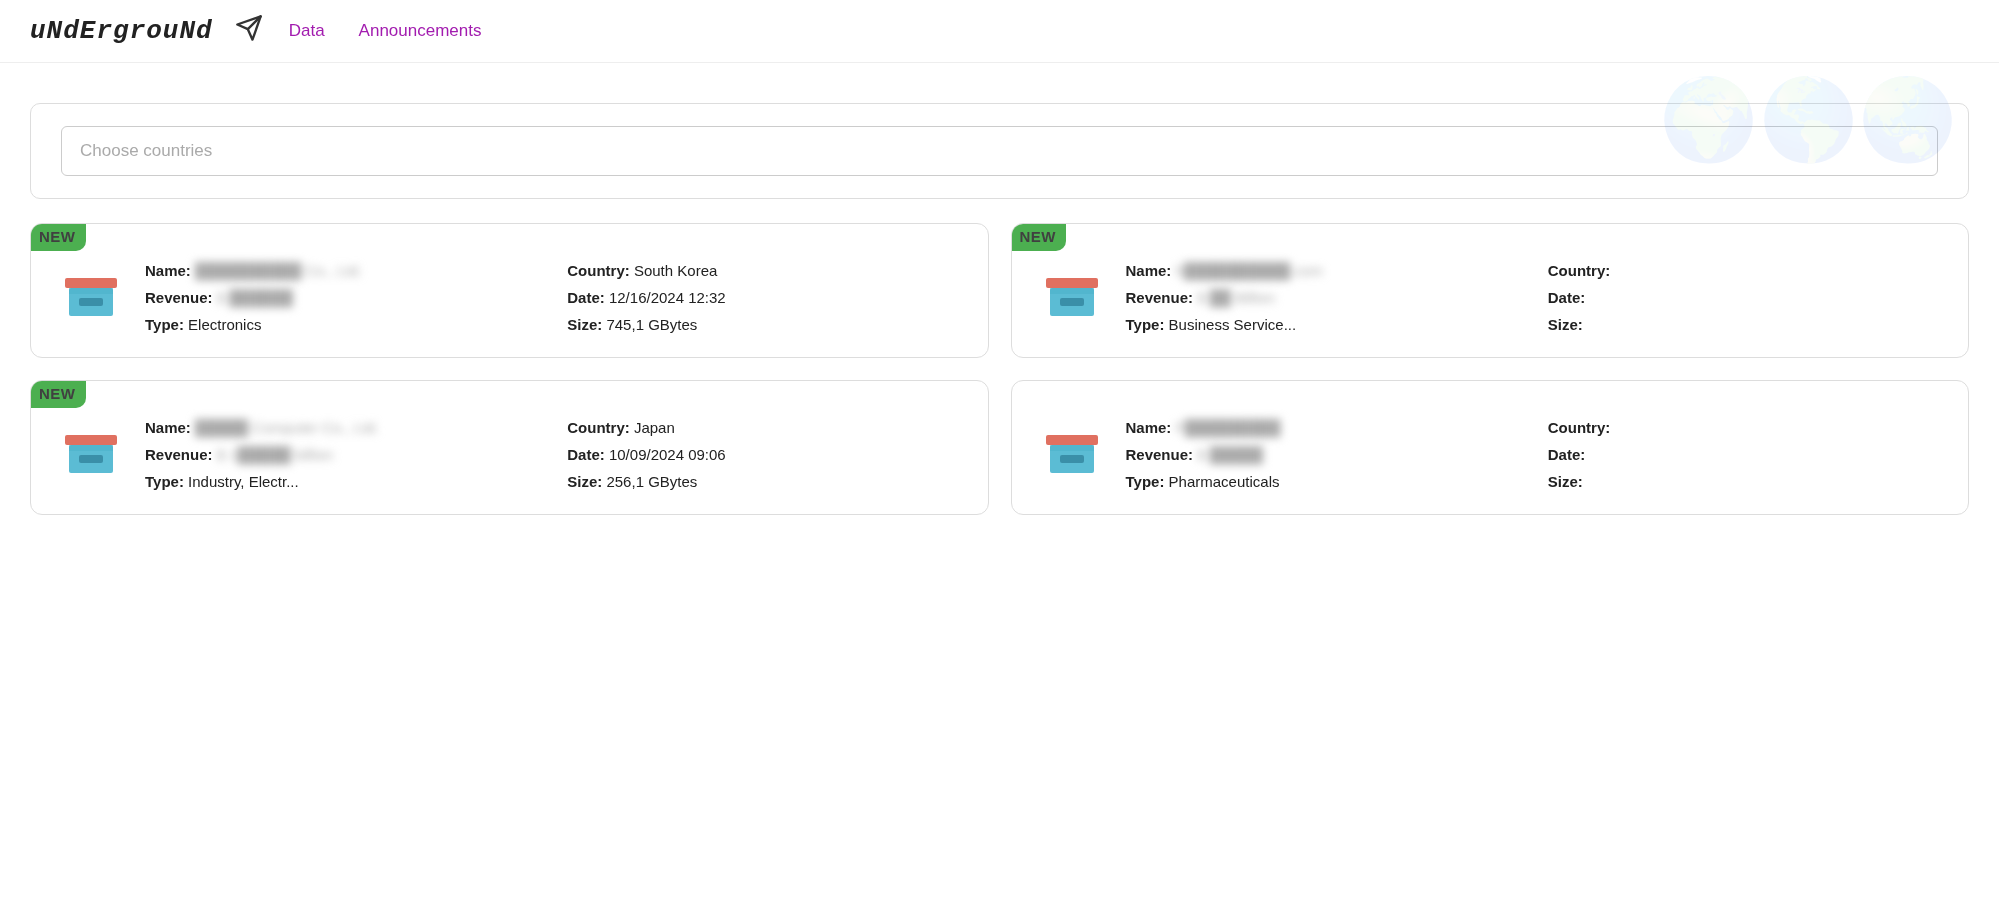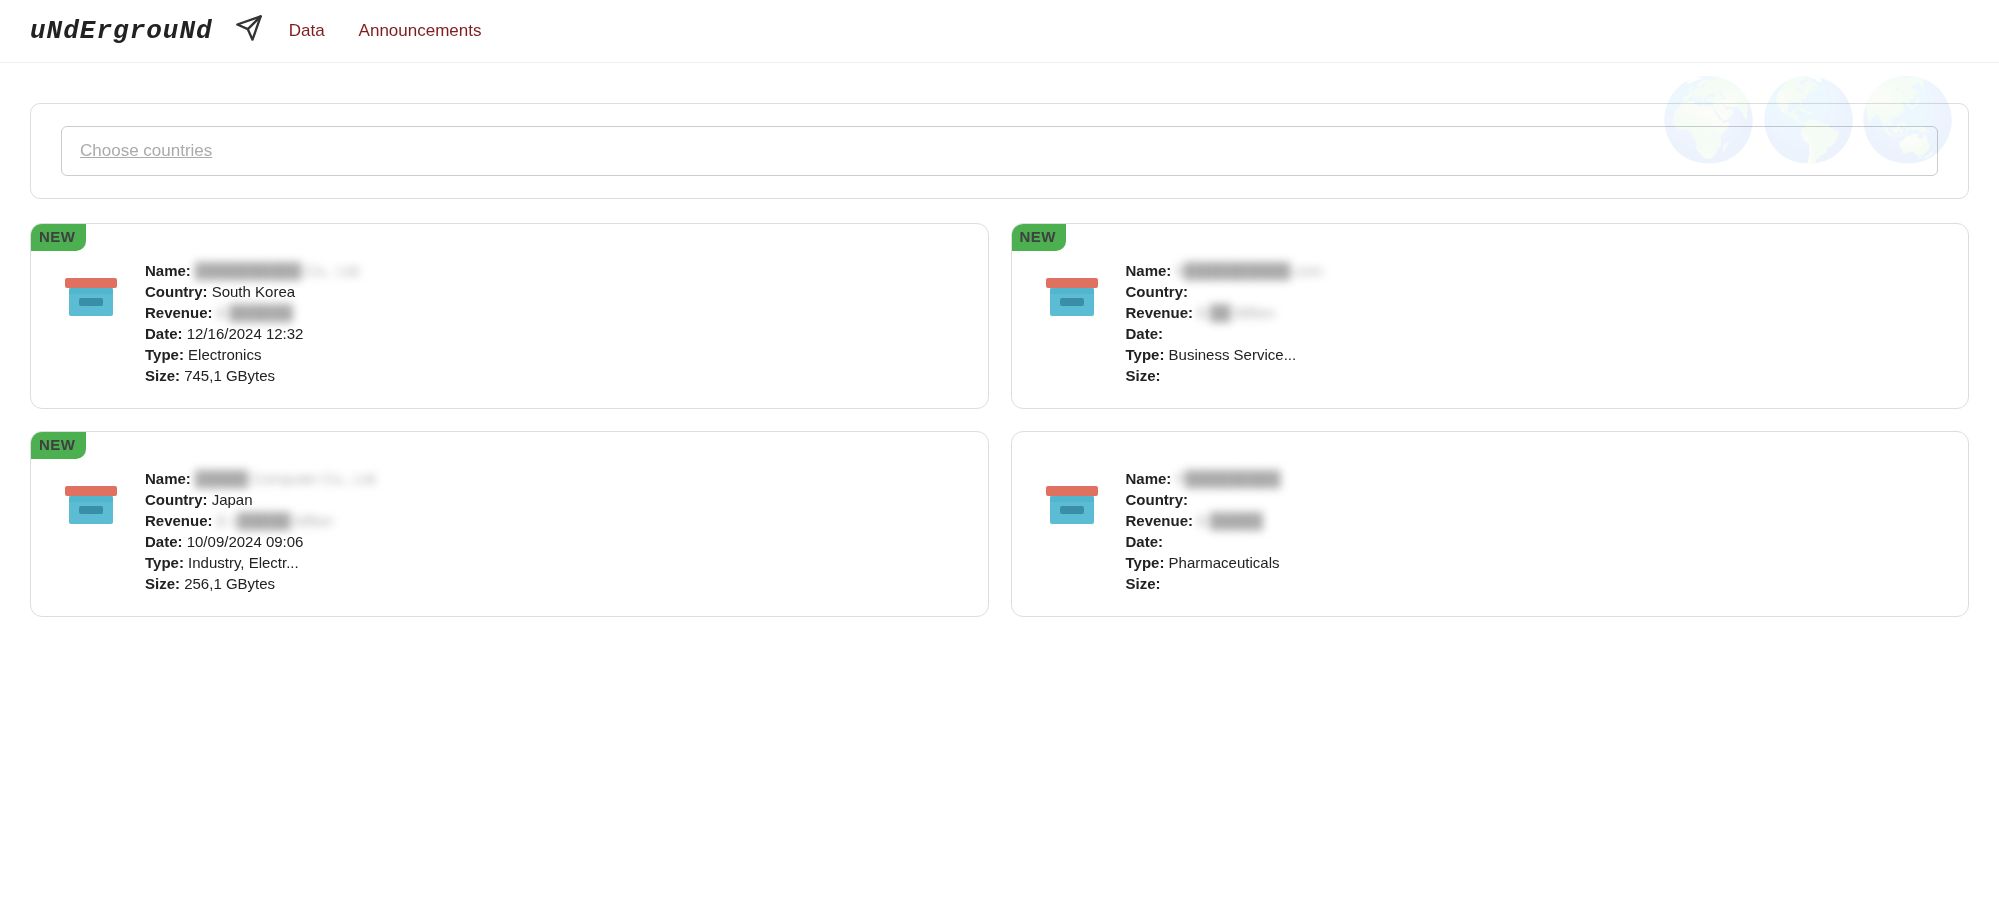--- a/index.html
+++ b/index.html
@@ -28,21 +28,21 @@
       font-style: italic;
     }
     .logo-text span { text-transform: uppercase; }
     .send-icon {
       font-size: 22px;
       color: #333;
       margin-left: 4px;
     }
     .nav-link {
       font-size: 17px;
-      color: #7f1d1d;
+      color: #a21caf;
       cursor: pointer;
       padding: 4px 8px;
       text-decoration: none;
     }
 
     
     .page-title-area {
       padding: 28px 30px 12px 30px;
     }
     .page-title {
@@ -66,21 +66,20 @@
     .filter-input {
       flex: 1;
       padding: 14px 18px;
       border: 1.5px solid #ccc;
       border-radius: 6px;
       font-size: 17px;
       color: #aaa;
       background: #fff;
       outline: none;
       cursor: pointer;
-      text-decoration: underline;
     }
     .filter-input::placeholder { color: #aaa; }
 
     
     .cards-grid {
       display: grid;
       grid-template-columns: 1fr 1fr;
       gap: 22px;
       padding: 0 30px 30px 30px;
     }
@@ -120,22 +119,22 @@
     }
     .archive-svg {
       width: 64px;
       height: 64px;
     }
 
     
     .card-content {
       flex: 1;
       display: grid;
-      grid-template-columns: 1fr;
-      gap: 4px 30px;
+      grid-template-columns: 1fr 1fr;
+      gap: 10px 30px;
       padding-top: 10px;
     }
     .card-field {
       font-size: 15px;
       color: #222;
     }
     .card-field-label {
       font-weight: 700;
     }
     .card-field-value {

